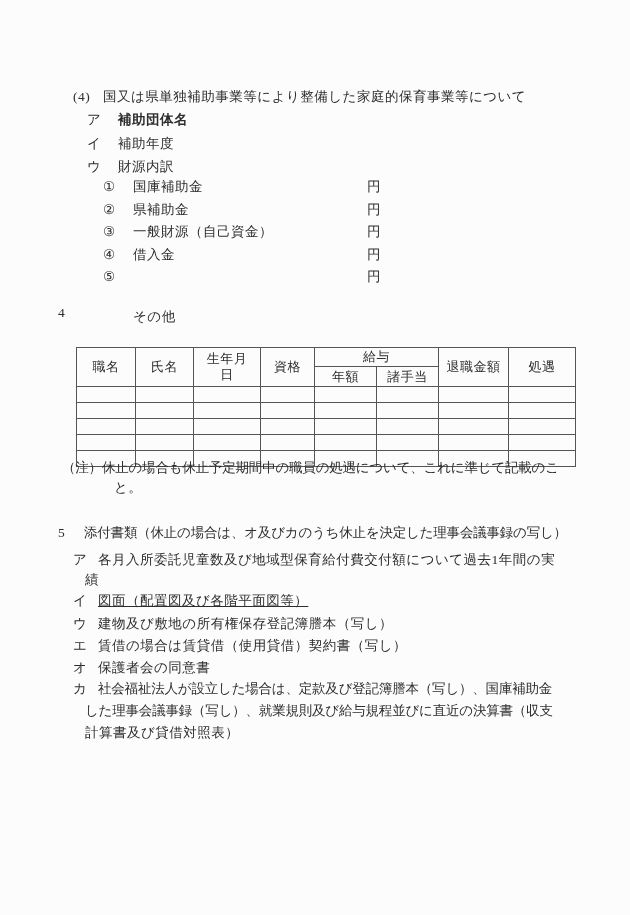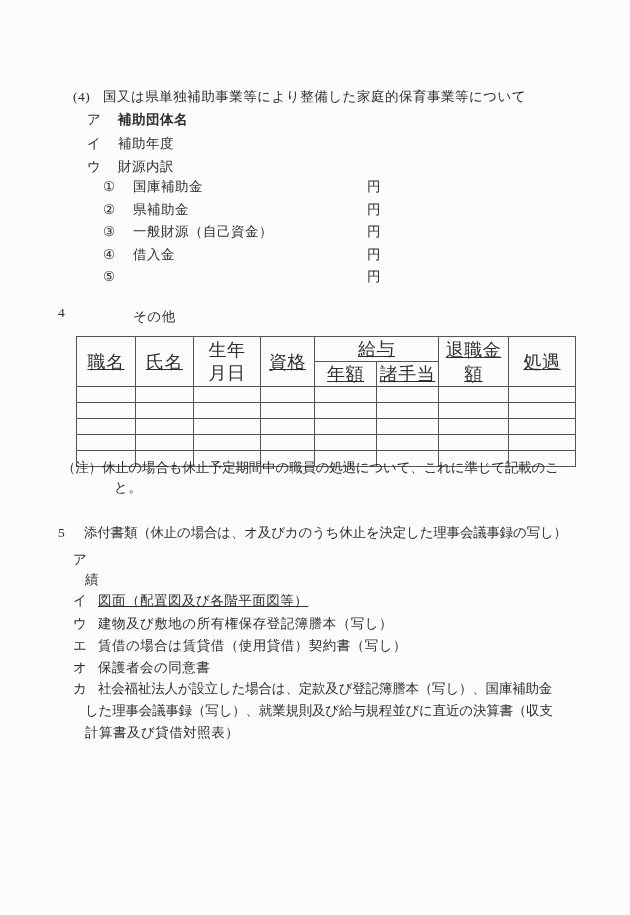--- a/index.html
+++ b/index.html
@@ -17,26 +17,25 @@
     position:absolute;
     white-space:nowrap;
     font-size:13.5px;
     line-height:14px;
     letter-spacing:0.5px;
     color:#2d2d2d;
   }
   .tight { letter-spacing:-0.2px; }
   table.staff {
     position:absolute;
-    left:76px; top:336px;
+    left:76px; top:347px;
     width:499px;
     border-collapse:collapse;
     table-layout:fixed;
-    font-size:18px;
-    text-decoration:underline;
+    font-size:13px;
   }
   table.staff th, table.staff td {
     border:1px solid #555555;
     padding:0;
     font-weight:normal;
     text-align:center;
     vertical-align:middle;
     letter-spacing:0.5px;
     color:#2d2d2d;
   }
@@ -164,20 +163,21 @@
     </tbody>
   </table>
 
   <span class="t tight" style="left:62px;  top:461px;">（注）休止の場合も休止予定期間中の職員の処遇について、これに準じて記載のこ</span>
   <span class="t" style="left:114px; top:481px;">と。</span>
 
   <span class="t" style="left:58px; top:526px;">5</span>
   <span class="t tight" style="left:84px; top:526px;">添付書類（休止の場合は、オ及びカのうち休止を決定した理事会議事録の写し）</span>
 
   <span class="t" style="left:73px; top:553px;">ア</span>
+  <span class="t" style="left:98px; top:553px;">各月入所委託児童数及び地域型保育給付費交付額について過去1年間の実</span>
   <span class="t" style="left:85px; top:573px;">績</span>
 
   <span class="t" style="left:73px; top:594px;">イ</span>
   <span class="t" style="left:98px; top:594px;text-decoration:underline;">図面（配置図及び各階平面図等）</span>
 
   <span class="t" style="left:73px; top:617px;">ウ</span>
   <span class="t" style="left:98px; top:617px;">建物及び敷地の所有権保存登記簿謄本（写し）</span>
 
   <span class="t" style="left:73px; top:639px;">エ</span>
   <span class="t" style="left:98px; top:639px;">賃借の場合は賃貸借（使用貸借）契約書（写し）</span>

